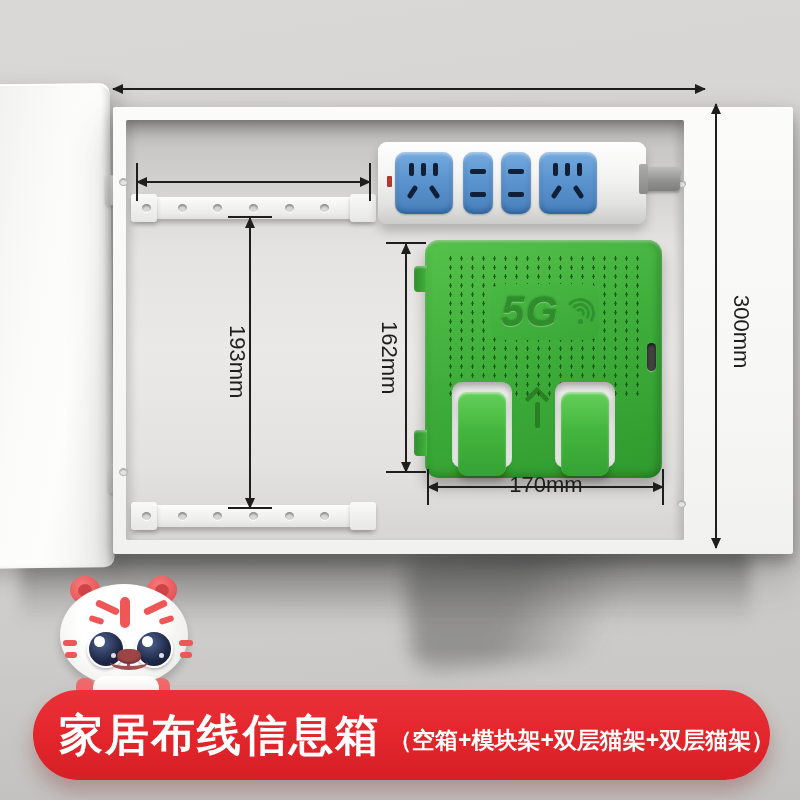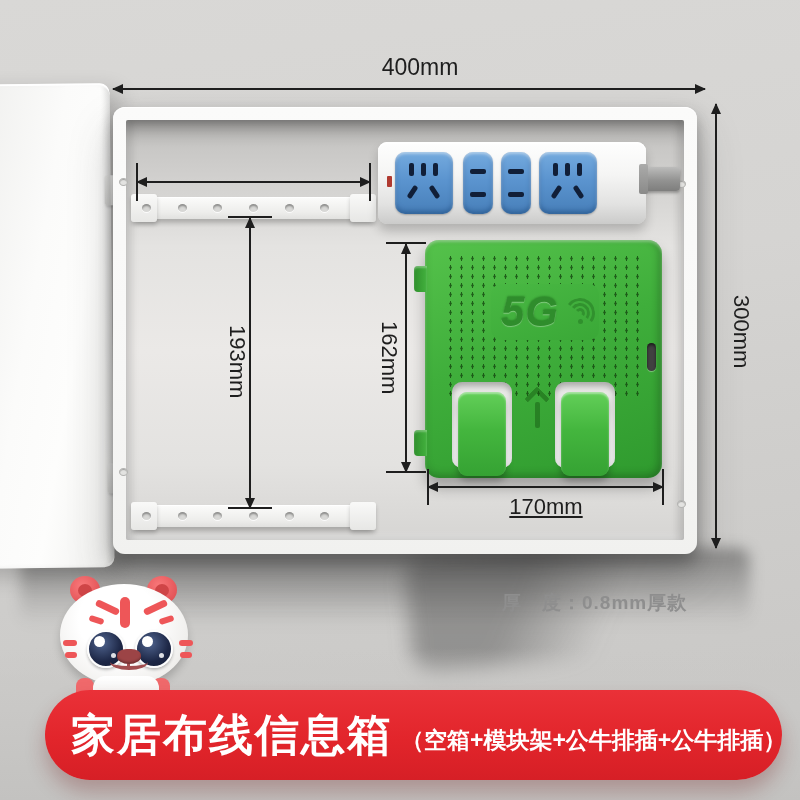--- a/index.html
+++ b/index.html
@@ -23,21 +23,21 @@
     transform:rotate(-.6deg);
     background:linear-gradient(100deg,#ededeb 0%,#fbfbfa 46%,#fdfdfc 68%,#efefed 100%);
     box-shadow:10px 8px 22px rgba(0,0,0,.20),inset 0 2px 0 #fff,inset -3px 0 5px rgba(0,0,0,.06);}
   .door::after{content:"";position:absolute;right:0;top:4px;bottom:4px;width:9px;border-radius:0 8px 8px 0;
     background:linear-gradient(90deg,rgba(0,0,0,0),rgba(0,0,0,.08));}
   .door-hinge{right:-5px;width:11px;height:30px;background:linear-gradient(180deg,#f2f2f0,#dcdcda);
     border-radius:3px;box-shadow:1px 2px 3px rgba(0,0,0,.18);}
   .hinge-1{top:92px;} .hinge-2{top:380px;}
 
   
-  .cabinet{left:113px;top:107px;width:584px;height:447px;border-radius:12px;
+  .cabinet{left:113px;top:107px;width:680px;height:447px;border-radius:3px;
     background:linear-gradient(180deg,#fbfbfa 0%,#f7f7f6 60%,#f1f1ef 100%);
     box-shadow:0 8px 16px rgba(40,40,40,.40),0 24px 44px rgba(60,60,60,.28),inset 0 1px 0 #fff;}
   .cavity{left:13px;top:13px;width:558px;height:420px;border-radius:2px;
     background:linear-gradient(180deg,#b6b5b3 0%,#c9c8c6 7%,#e4e3e1 30%,#ebe9e7 55%,#e3e2e0 82%,#d6d5d3 100%);
     box-shadow:inset 0 14px 16px -6px rgba(0,0,0,.30),inset 5px 0 9px rgba(0,0,0,.10),
       inset -5px 0 9px rgba(0,0,0,.12),inset 0 -4px 6px rgba(255,255,255,.5);}
   .frame-screw{width:9px;height:8px;border-radius:50%;background:#e3e3e1;border:1px solid #b3b3b1;
     box-shadow:inset 0 1px 1px rgba(0,0,0,.3);}
   .screw-tl{left:6px;top:71px;} .screw-bl{left:6px;top:361px;}
   .screw-tr{left:564px;top:73px;} .screw-br{left:564px;top:393px;}
@@ -129,21 +129,21 @@
     border-color:var(--dimension-ink,#1e1e1e) transparent transparent transparent;}
   .vlabel{white-space:nowrap;font-size:22px;height:24px;line-height:24px;
     transform:rotate(90deg);transform-origin:left center;}
 
   
   .specs{left:502px;top:586px;z-index:6;color:var(--spec-gray,#8e8e8e);
     font-size:19px;font-weight:bold;letter-spacing:1px;line-height:33px;white-space:nowrap;}
   .spec-line{position:relative;}
 
   
-  .banner{left:45px;top:690px;width:737px;height:90px;border-radius:45px;z-index:10;
+  .banner{left:33px;top:690px;width:737px;height:90px;border-radius:45px;z-index:10;
     background:linear-gradient(180deg,#ea3138 0%,var(--banner-red,#e2252b) 55%,#d61f26 100%);
     box-shadow:0 12px 20px rgba(110,20,20,.28);display:flex;align-items:center;padding-left:26px;position:absolute;}
   .banner-title{position:relative;font-size:44px;font-weight:bold;color:#fff;letter-spacing:2px;white-space:nowrap;}
   .banner-sub{position:relative;font-size:23px;font-weight:bold;color:#fff;margin-left:8px;margin-top:10px;white-space:nowrap;}
 
   
   .tiger{left:52px;top:572px;width:144px;height:130px;z-index:5;}
   .ear{width:30px;height:28px;border-radius:50%;background:radial-gradient(circle at 40% 35%,#f9797b,#e35457 75%);}
   .ear-l{left:18px;top:4px;} .ear-r{left:95px;top:4px;}
   .ear-in{left:8px;top:8px;width:14px;height:13px;border-radius:50%;background:#cf4547;}
@@ -262,21 +262,20 @@
       <div class="up-arrow">
         <span class="chev"></span>
         <span class="stem"></span>
       </div>
       <div class="holder-slot"></div>
     </div>
   </div>
 
   <div class="dims">
 
-    <div class="dlabel" style="left:330px;top:54px;width:180px;font-size:23px;">400mm</div>
     <div class="line-h" style="left:113px;top:88px;width:592px;">
       <span class="ah ah-left"></span>
       <span class="ah ah-right"></span>
     </div>
 
     <div class="line-v" style="left:715px;top:104px;height:444px;">
       <span class="ah ah-up"></span>
       <span class="ah ah-down"></span>
     </div>
     <div class="vlabel" style="left:741px;top:283px;">300mm</div>
@@ -303,21 +302,21 @@
     <div class="line-h" style="left:386px;top:242px;width:40px;"></div>
     <div class="line-h" style="left:386px;top:471px;width:40px;"></div>
     <div class="vlabel" style="left:389px;top:309px;">162mm</div>
 
     <div class="line-h" style="left:428px;top:486px;width:235px;">
       <span class="ah ah-left"></span>
       <span class="ah ah-right"></span>
     </div>
     <div class="line-v" style="left:427px;top:469px;height:36px;"></div>
     <div class="line-v" style="left:662px;top:469px;height:36px;"></div>
-    <div class="dlabel" style="left:485px;top:494px;width:122px;text-decoration:underline;">170mm</div>
+    <div class="dlabel" style="left:485px;top:472px;width:122px;">170mm</div>
   </div>
 
   <div class="tiger">
     <div class="ear ear-l">
         <span class="ear-in"></span>
       </div>
     <div class="ear ear-r">
         <span class="ear-in"></span>
       </div>
     <div class="thead">
@@ -341,21 +340,20 @@
       <span class="mouth"></span>
       <span class="philtrum"></span>
       <span class="nose"></span>
     </div>
     <div class="arm arm-l"></div>
     <div class="arm arm-r"></div>
     <div class="tbody"></div>
   </div>
 
   <div class="specs">
-    <div class="spec-line">厚　度：0.8mm厚款</div>
   </div>
 
   <div class="banner">
     <span class="banner-title">家居布线信息箱</span>
-    <span class="banner-sub">（空箱+模块架+公牛排插+公牛排插）</span>
+    <span class="banner-sub">（空箱+模块架+双层猫架+双层猫架）</span>
   </div>
 
 </div>
 
 </body></html>

